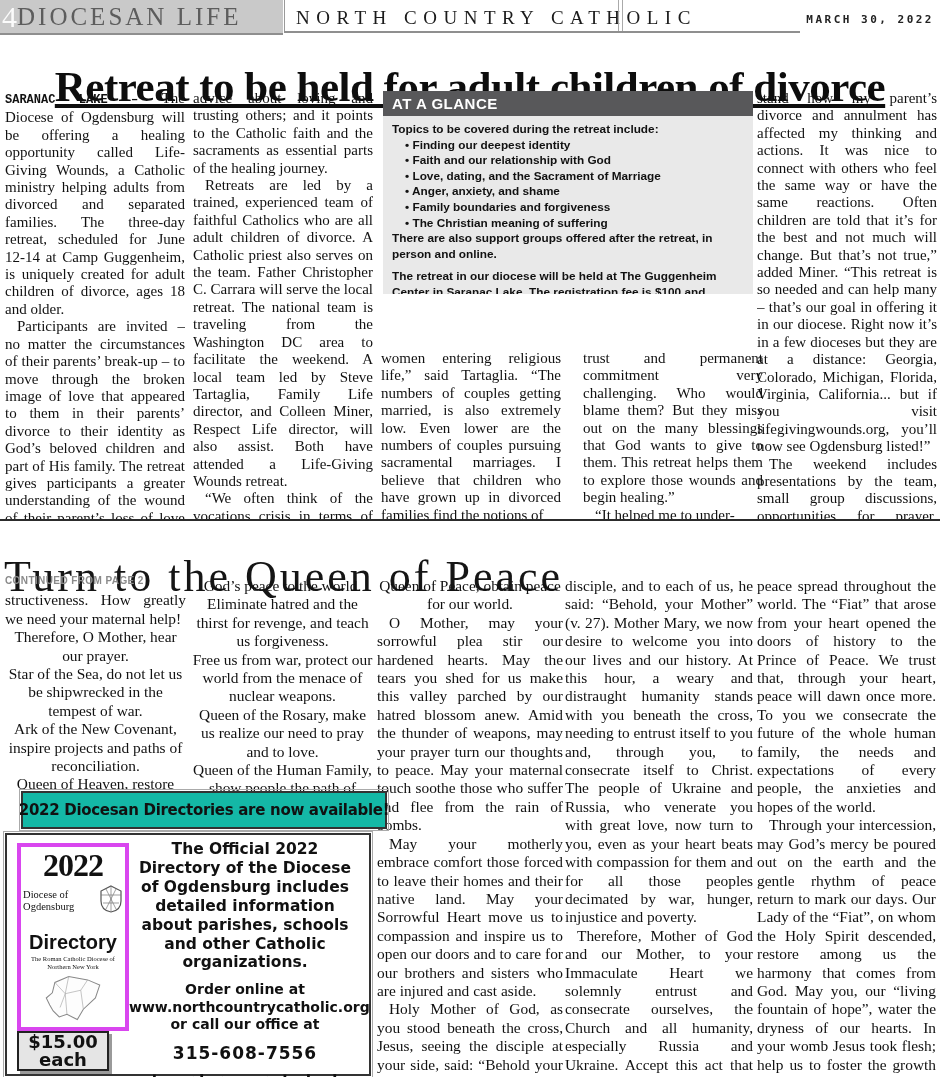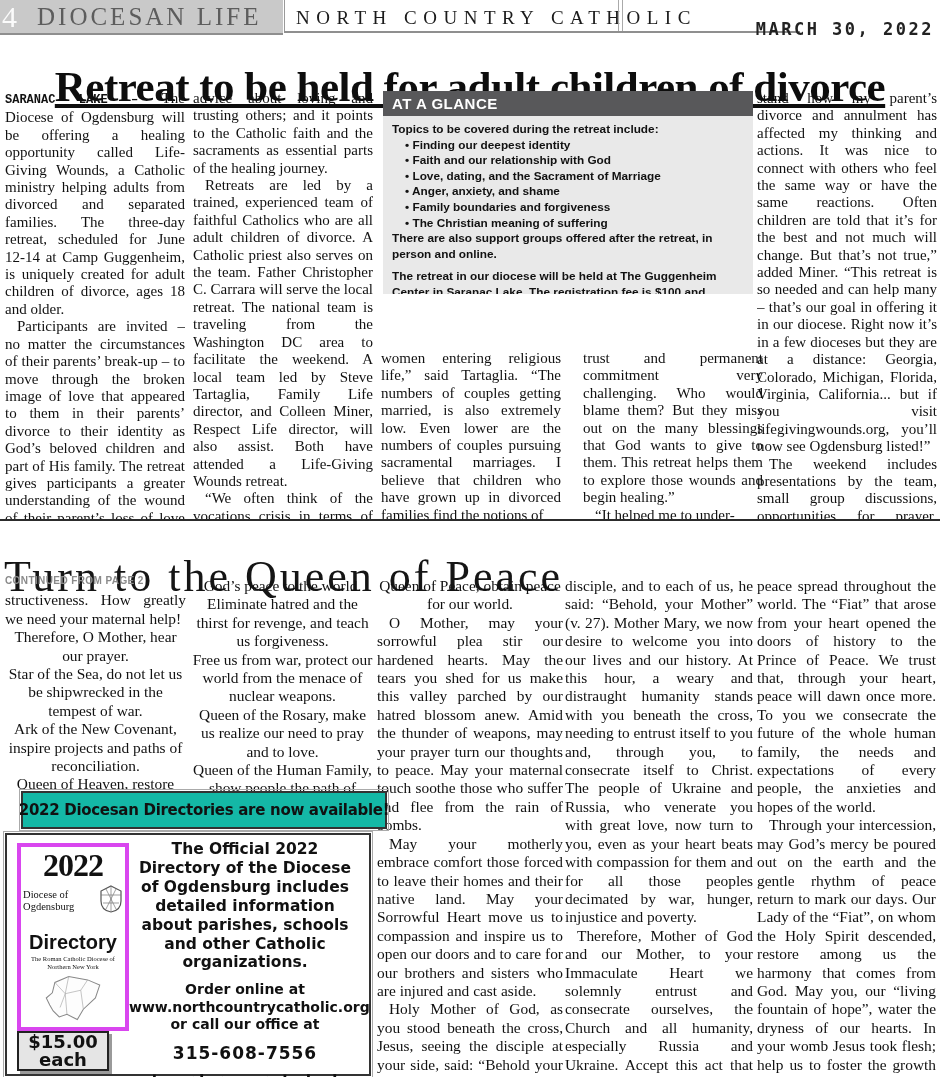--- a/index.html
+++ b/index.html
@@ -3,28 +3,28 @@
 <meta charset="utf-8">
 <style>
   html,body{margin:0;padding:0;background:#fff;}
   .page{position:relative;width:940px;height:1077px;background:#fff;overflow:hidden;
         font-family:"Liberation Serif",serif;color:#111;}
 
   
   .section-box{position:absolute;left:0;top:0;width:283px;height:33px;background:#c9c9c9;
                border-bottom:2px solid #8f8f8f;display:flex;align-items:center;}
   .pg-num{font-size:30px;color:#fbfbfb;margin-left:2px;line-height:33px;}
-  .section-title{font-size:25px;color:#5d5d5d;letter-spacing:3px;margin-left:20px;white-space:nowrap;}
+  .section-title{font-size:25px;color:#5d5d5d;letter-spacing:3px;margin-left:0;white-space:nowrap;}
   .vline-a{position:absolute;left:284px;top:0;width:1px;height:33px;background:#999;}
   .vline-b{position:absolute;left:618px;top:0;width:1px;height:31px;background:#aaa;}
   .vline-c{position:absolute;left:622px;top:0;width:1px;height:31px;background:#aaa;}
   .masthead{position:absolute;left:296px;top:7px;font-size:19px;letter-spacing:6.5px;color:#1b1b1b;white-space:nowrap;}
   .hline{position:absolute;left:284px;top:31px;width:516px;height:2px;background:#8f8f8f;}
-  .issue-date{position:absolute;right:6px;top:19px;font-family:"DejaVu Sans Mono",monospace;
-              font-weight:bold;font-size:17px;letter-spacing:2.5px;color:#222;}
+  .issue-date{position:absolute;right:6px;top:13px;font-family:"DejaVu Sans Mono",monospace;
+              font-weight:bold;font-size:11px;letter-spacing:2.5px;color:#222;}
 
   
   .headline1{position:absolute;left:0;top:34px;width:940px;text-align:center;
              font-weight:bold;font-size:43px;line-height:1.1;letter-spacing:-0.5px;color:#0d0d0d;white-space:nowrap;text-decoration:underline;}
 
   
   .a1col{position:absolute;top:90px;height:429px;width:180px;overflow:hidden;
          font-size:15px;line-height:17.4px;text-align:justify;}
   .a1c1{left:5px;}  .a1c2{left:193px;}  .a1c5{left:757px;}
   .a1c3b{left:381px;top:350px;height:169px;}

